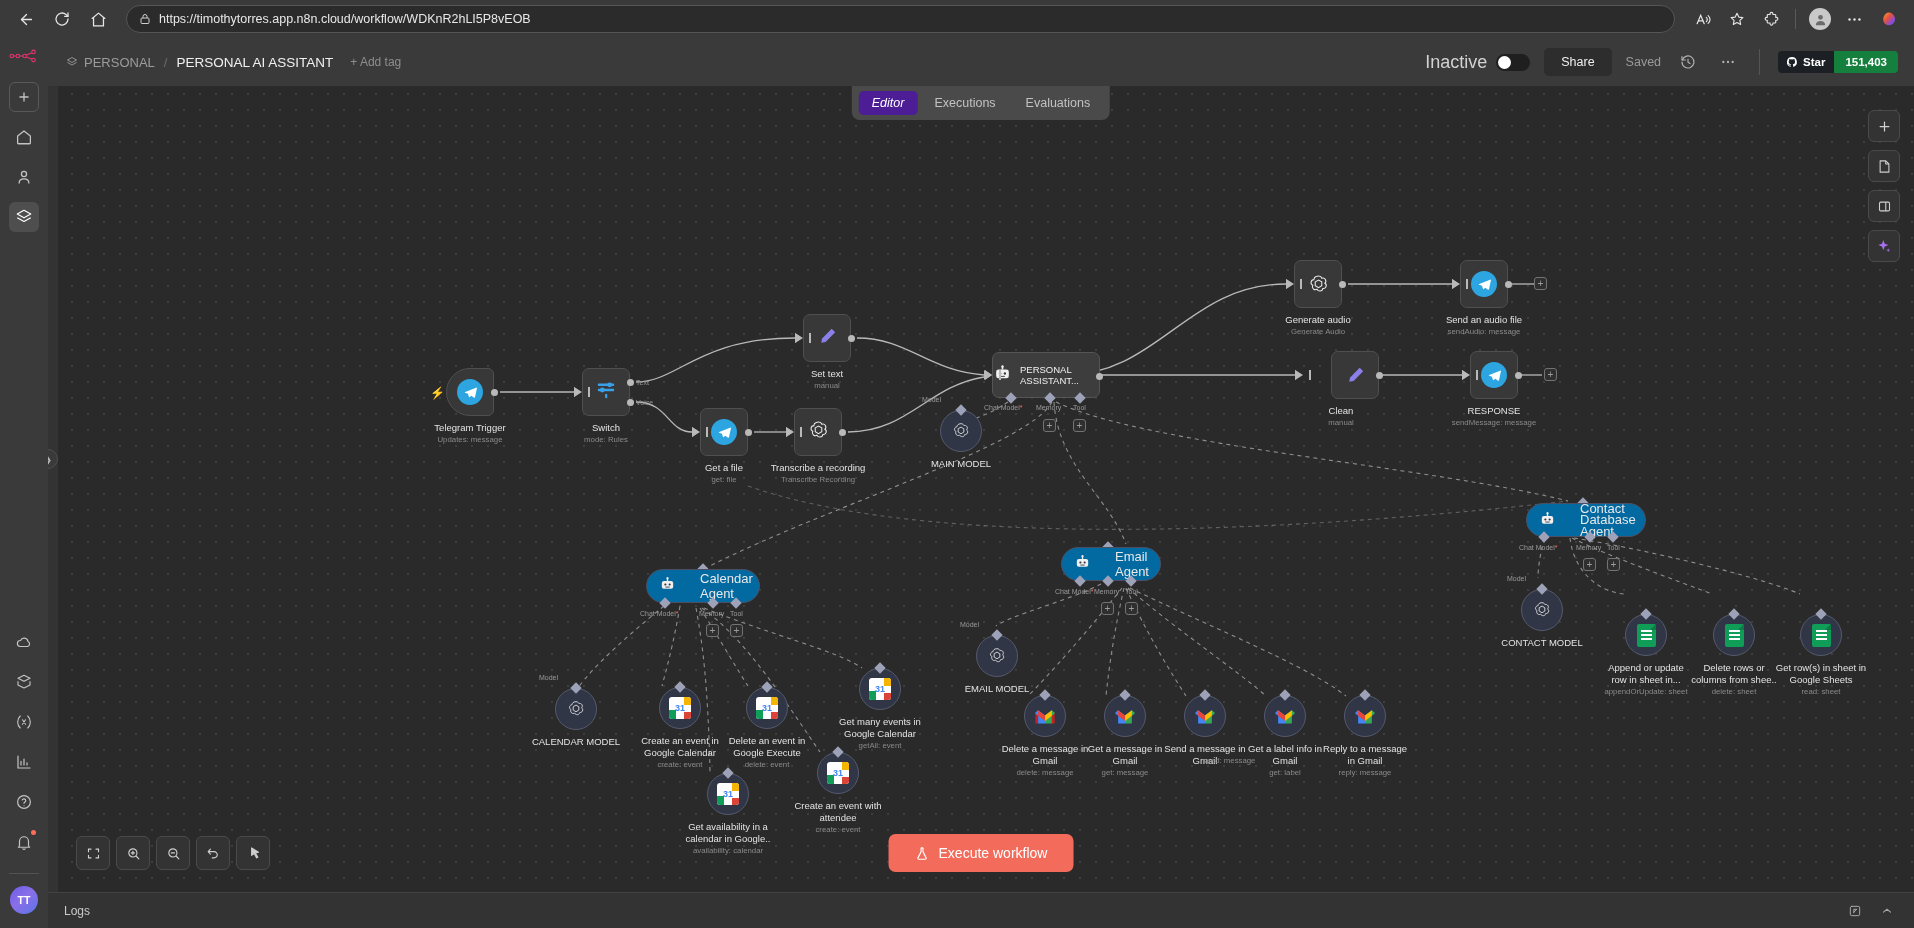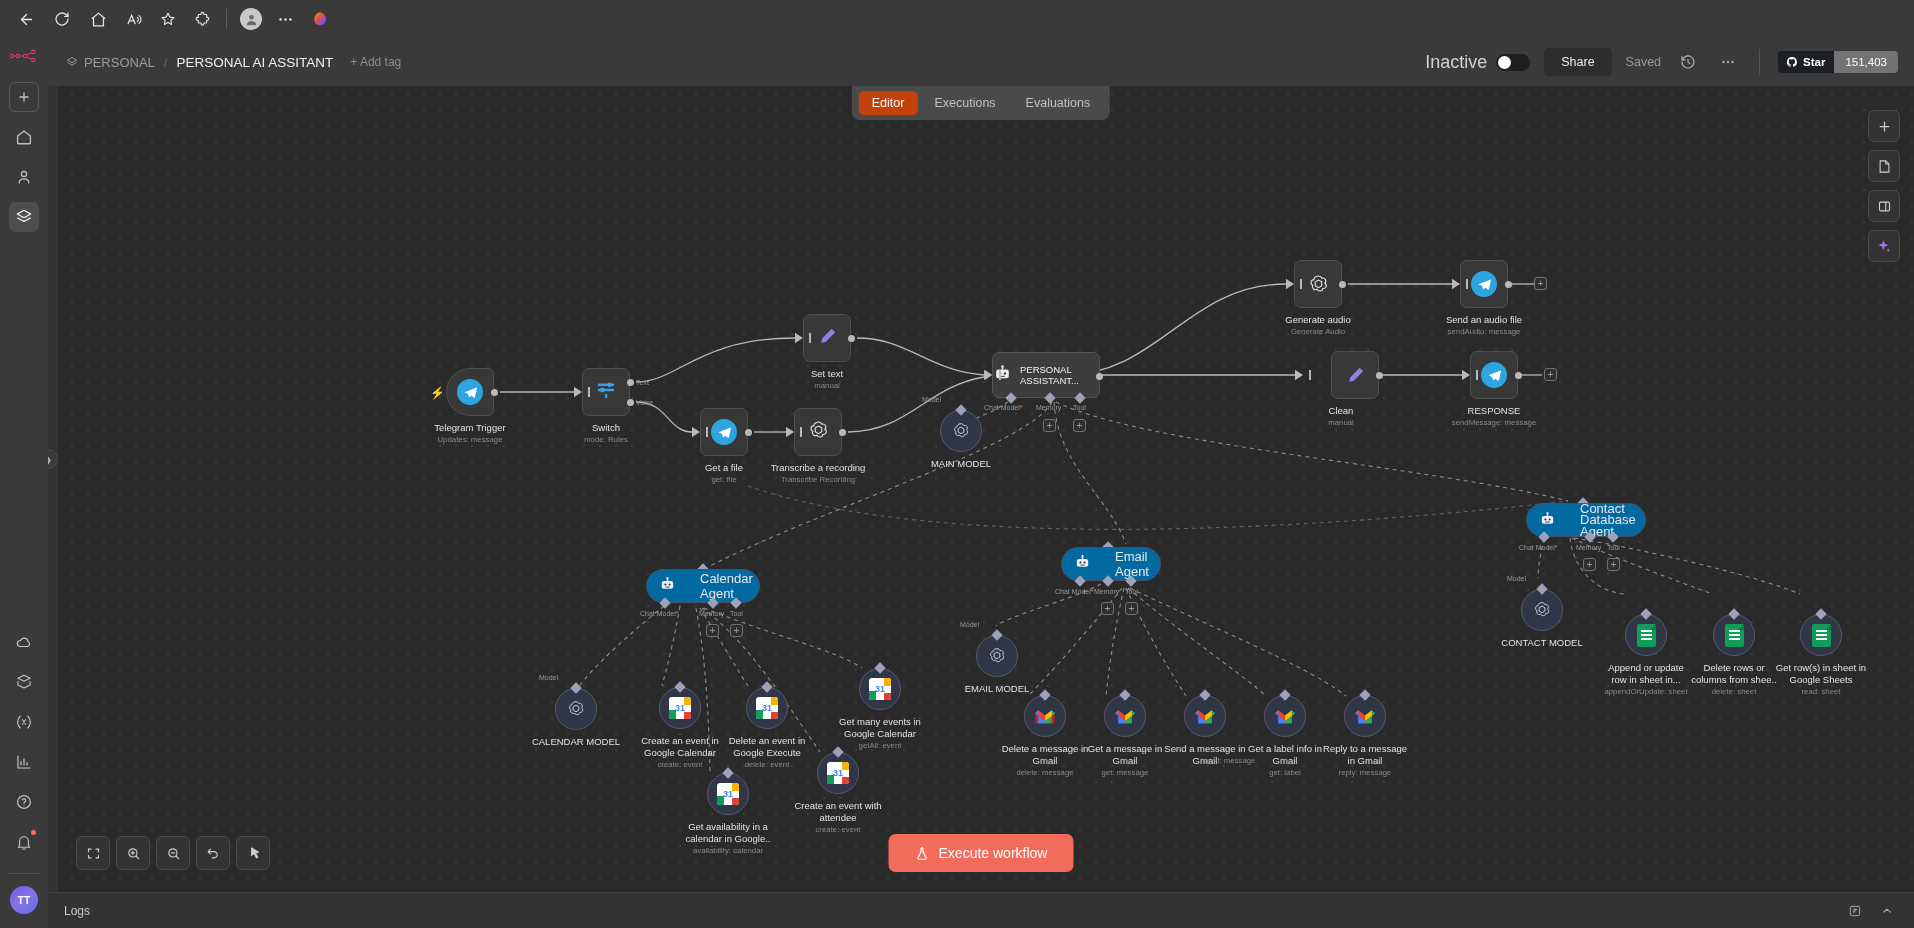--- a/index.html
+++ b/index.html
@@ -109,35 +109,35 @@
     font-family: inherit;
   }
   .saved-label { color: #9a9a9a; font-size: 12.5px; }
   .hdr-icon { color: #b4b4b4; width: 26px; height: 24px; display:flex; align-items:center; justify-content:center; border-radius:4px;}
   .hdr-sep { width:1px; height:26px; background:#555; margin: 0 4px; }
   .star-widget { display:flex; align-items:stretch; border-radius:4px; overflow:hidden; font-size:11.5px; }
   .star-left {
     background:#1c2024; color:#fff; padding: 5px 9px 5px 8px;
     display:flex; align-items:center; gap:5px; font-weight:bold;
   }
-  .star-right { background:#737373; color:#fff; padding:5px 11px; display:flex; align-items:center; font-weight:normal;}
+  .star-right { background:#15803d; color:#fff; padding:5px 11px; display:flex; align-items:center; font-weight:bold;}
 
   
   #tab-pill {
     position: absolute; top: 48px; left: 50%; transform: translateX(-50%);
     background: #4a4a4a;
     border-radius: 0 0 8px 8px;
     padding: 5px 7px; display: flex; gap: 4px;
     z-index: 30;
   }
   .tab-item {
     font-size: 12.5px; color: #c2c2c2;
     padding: 5px 13px; border-radius: 5px;
   }
-  .tab-item.active { background: #c2410c; color: #fff; }
+  .tab-item.active { background: #4c1d95; color: #fff; font-style: italic; }
 
   
   #canvas-wrap { flex: 1; position: relative; background: #2a2a2a; overflow: hidden; }
   #canvas {
     position: absolute; inset: 0;
     background-color: #2a2a2a;
     background-image: radial-gradient(#3e3e3e 1px, transparent 1px);
     background-size: 16px 16px;
   }
   #canvas-collapse {
@@ -313,20 +313,29 @@
         <path d="M21 3v5h-5"></path>
       </svg>
   </div>
   <div class="br-btn">
     <svg width="17" height="17" viewBox="0 0 24 24" fill="none" stroke="currentColor" stroke-width="1.8" stroke-linecap="round" stroke-linejoin="round">
         <path d="M3 10.5L12 3l9 7.5"></path>
         <path d="M5 9.5V21h14V9.5"></path>
       </svg>
   </div>
 
+  <div id="url-field">
+    <span style="color:#cfcfcf;display:flex;">
+      <svg width="12" height="12" viewBox="0 0 24 24" fill="none" stroke="currentColor" stroke-width="2">
+          <rect x="4" y="10" width="16" height="11" rx="2"></rect>
+          <path d="M8 10V7a4 4 0 0 1 8 0v3"></path>
+        </svg>
+    </span>
+    <span id="url-text">https://timothytorres.app.n8n.cloud/workflow/WDKnR2hLI5P8vEOB</span>
+  </div>
 
   <div id="browser-right">
     <div class="br-btn">
       <svg width="17" height="17" viewBox="0 0 24 24" fill="none" stroke="currentColor" stroke-width="1.7" stroke-linecap="round">
           <path d="M3 18L8 6l5 12"></path>
           <path d="M5 14h6"></path>
           <path d="M16 9a4 4 0 0 1 0 6"></path>
           <path d="M18.5 6.5a7 7 0 0 1 0 11"></path>
         </svg>
     </div>

